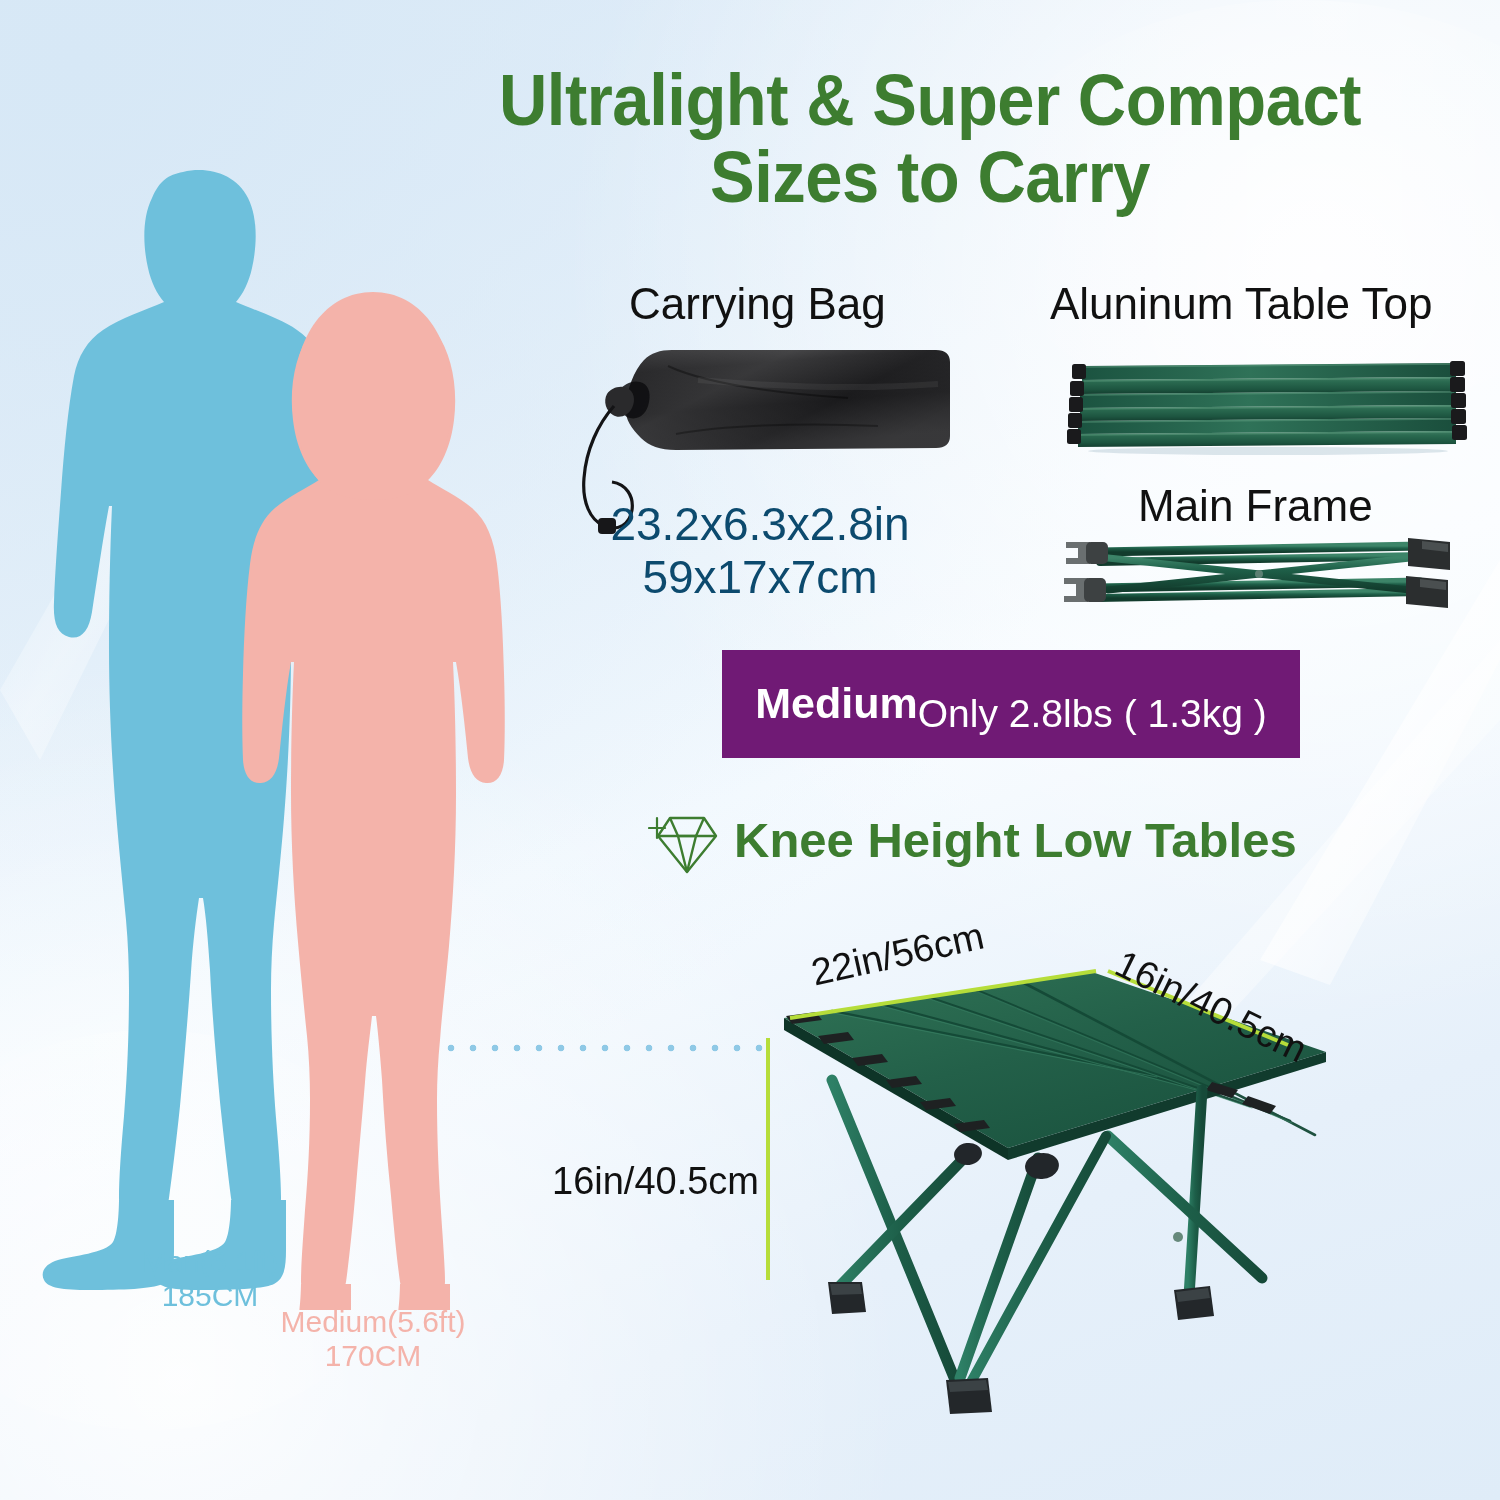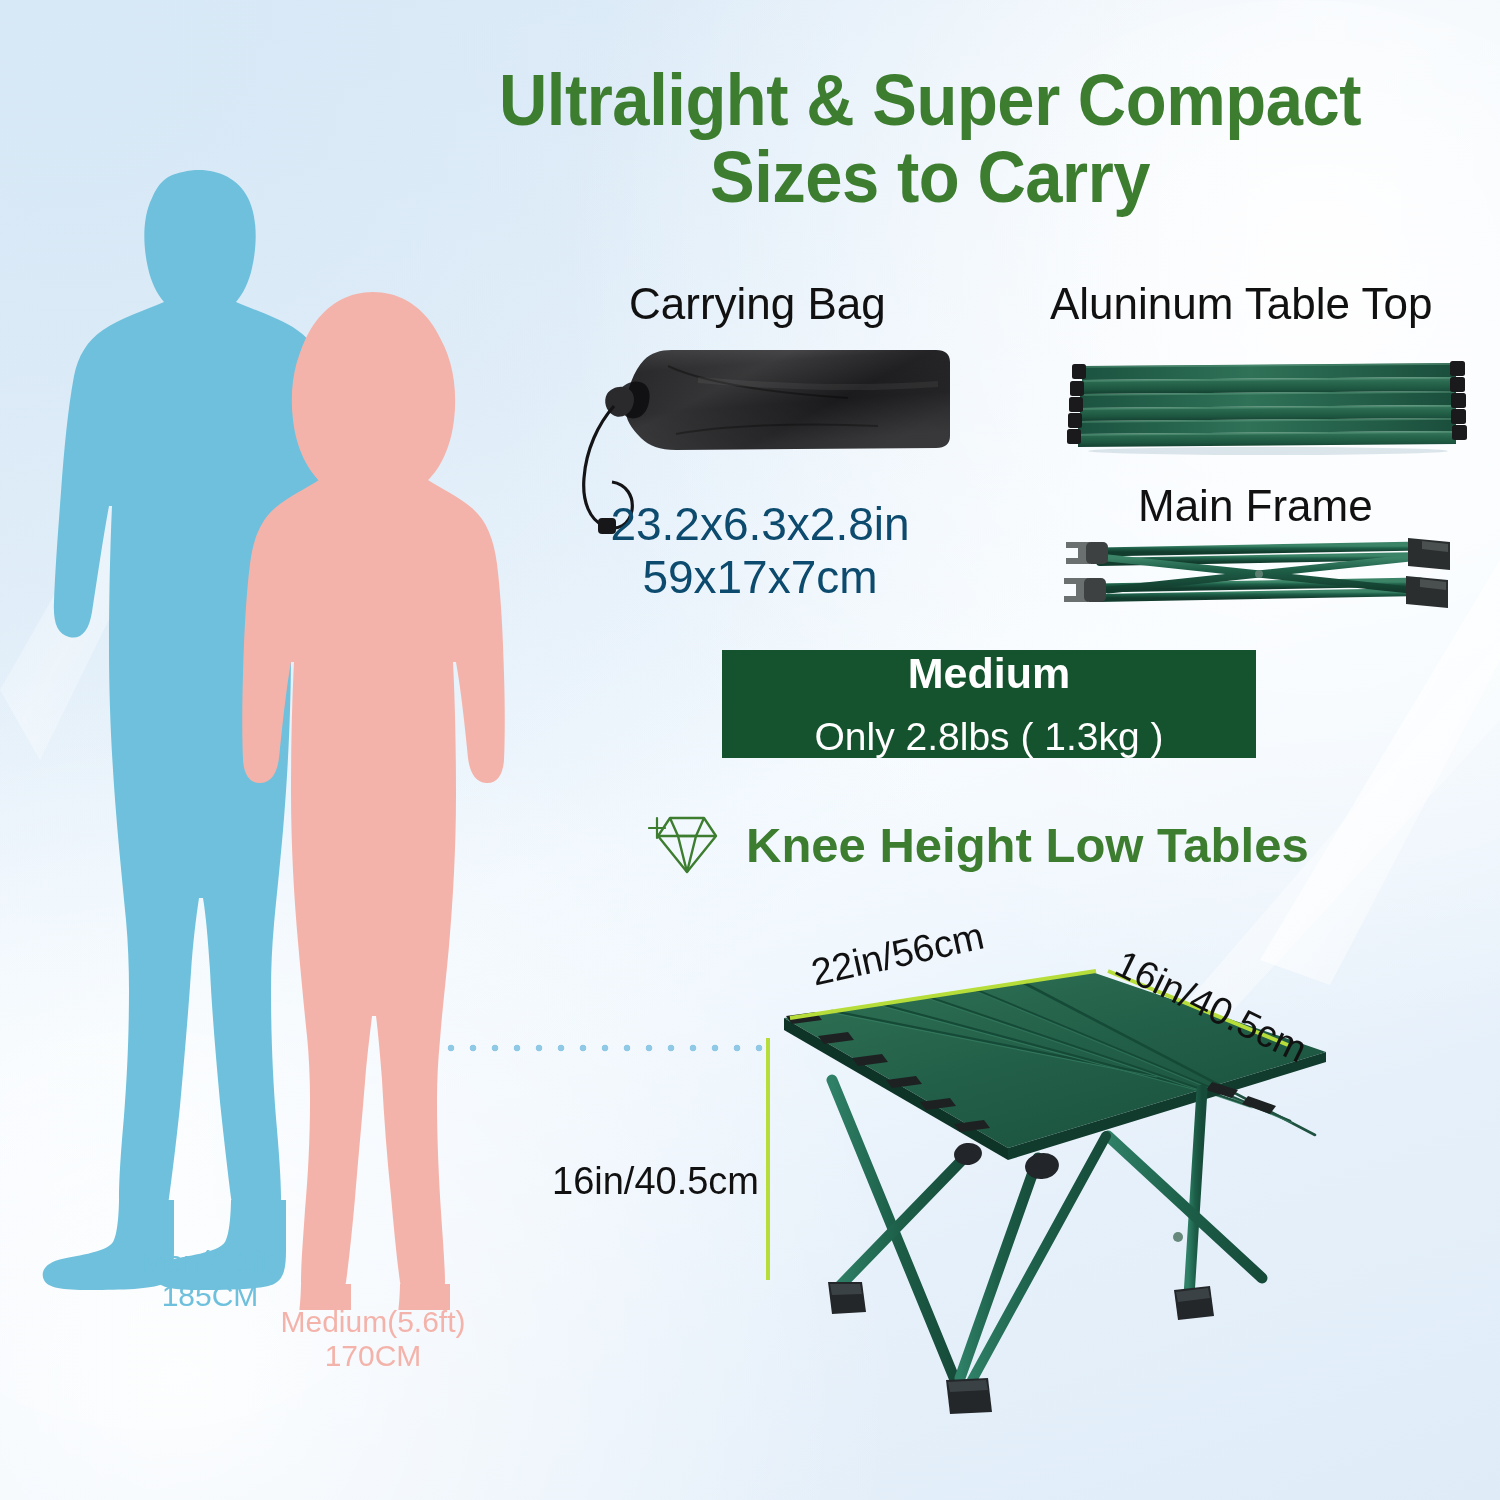--- a/index.html
+++ b/index.html
@@ -62,35 +62,35 @@
     white-space:pre-line;
   }
 
   
   #slats-wrap { position:absolute; left:1058px; top:352px; width:420px; height:105px; }
   #frame-wrap { position:absolute; left:1050px; top:528px; width:420px; height:92px; }
 
   
   #banner {
     position:absolute;
-    left:722px; top:650px; width:534px; height:108px;
-    background:#14532d;
-    display:flex; flex-direction:column;
+    left:722px; top:650px; width:578px; height:108px;
+    background:#701a75;
+    display:flex; flex-direction:row;
     align-items:center; justify-content:center;
     color:#ffffff;
     line-height:1.06;
   }
   #banner .b1 { font-size:43px; font-weight:bold; }
   #banner .b2 { font-size:39px;margin-top:19px; }
 
   
   #knee-row {
     position:absolute;
     left:648px; top:812px;
-    display:flex; align-items:center; gap:24px;
+    display:flex; gap:12px;
   }
   #knee-row .knee-text {
     color:#3d7d30;
     font-weight:bold;
     font-size:49px;
     white-space:nowrap;
   }
 
   
   #people { position:absolute; left:0px; top:150px; width:520px; height:1160px; }

